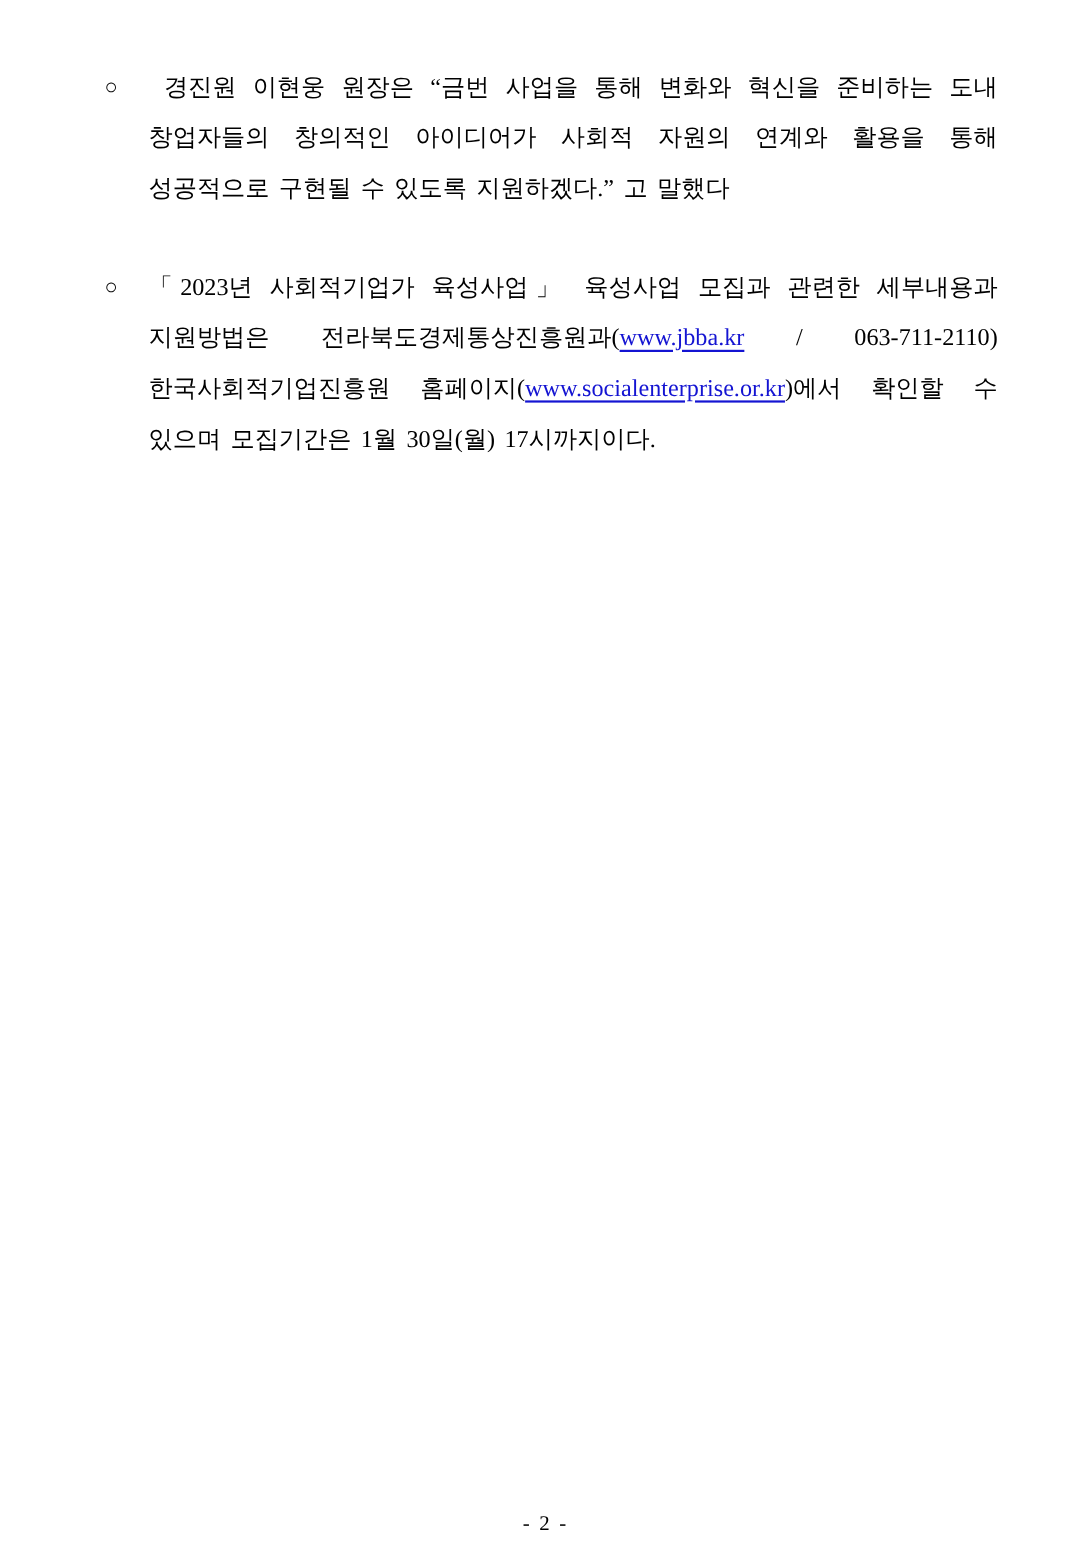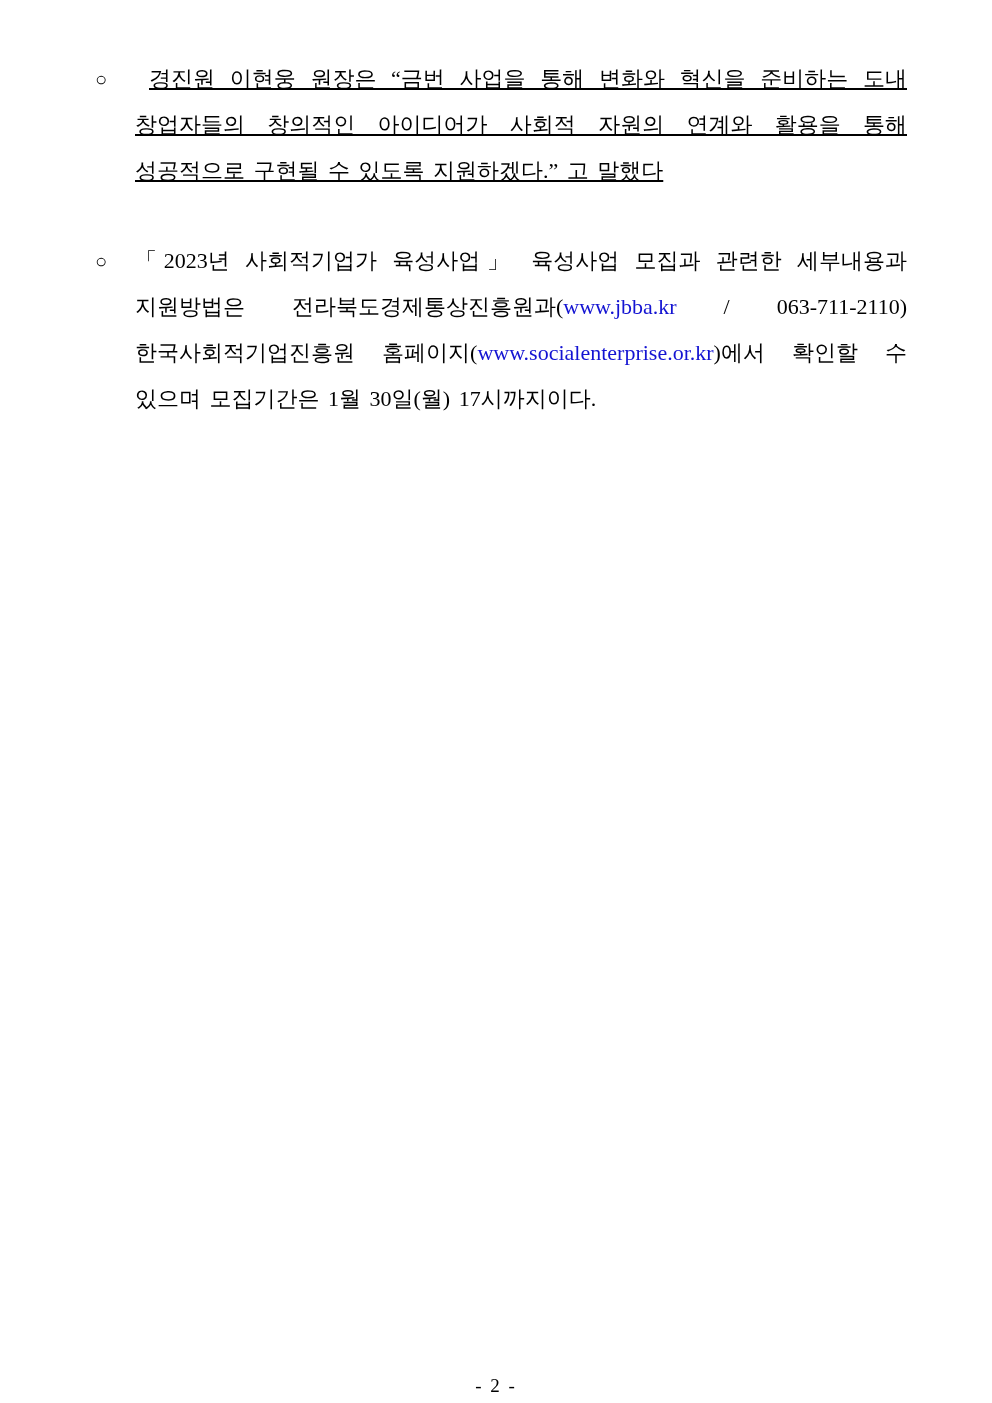--- a/index.html
+++ b/index.html
@@ -38,24 +38,24 @@
   }
   .para-text {
     flex: 1 1 auto;
     text-align: justify;
     text-align-last: left;
     word-spacing: 3px;
     word-break: keep-all;
   }
   .para-text.indent-first {
     text-indent: 14px;
-    text-decoration: underline;
   }
   a.doc-link {
     color: var(--link-color);
+    text-decoration: underline;
     text-underline-offset: 4px;
     cursor: pointer;
   }
   .footer {
     position: absolute;
     left: 0;
     bottom: 6px;
     width: 100%;
     text-align: center;
     font-size: 19px;

